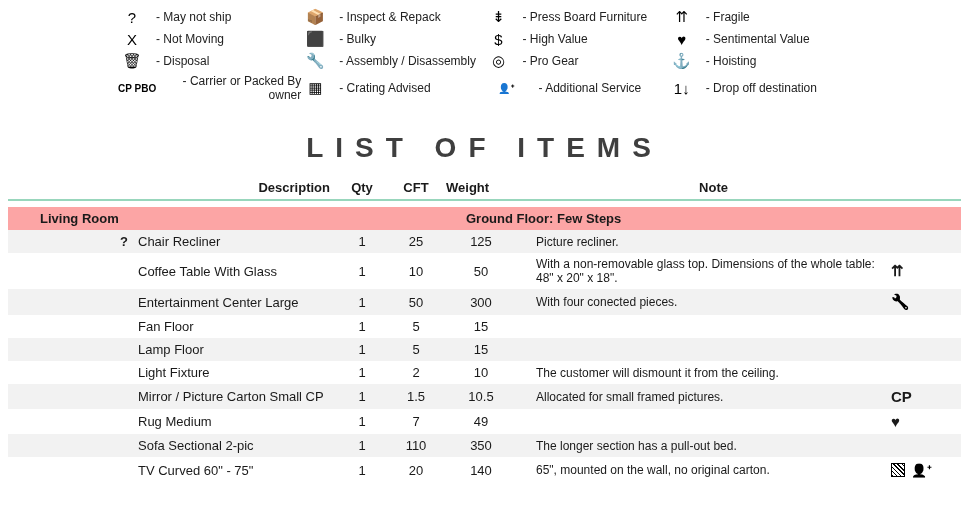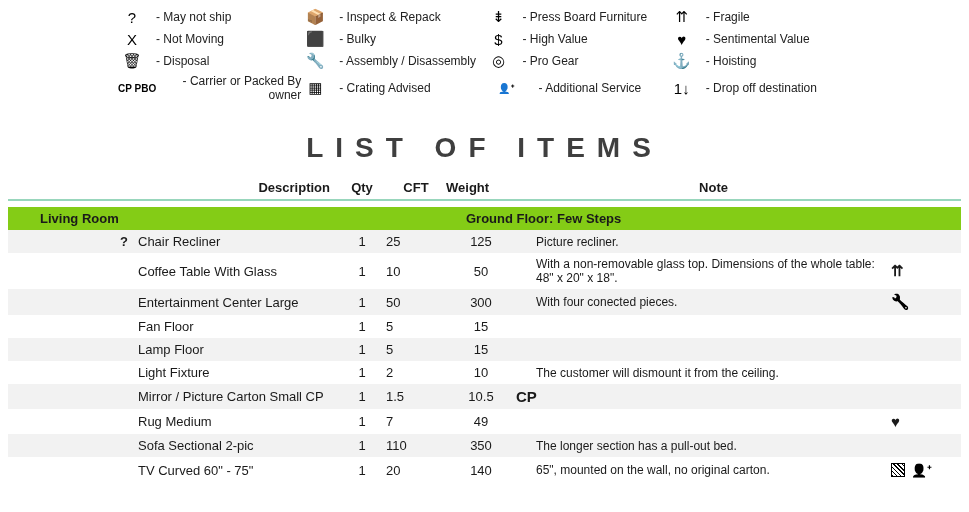--- a/index.html
+++ b/index.html
@@ -55,21 +55,21 @@
       border-bottom: 2px solid #98d6bc;
       margin: 0 8px;
     }
     .col-qty { width: 48px; text-align: center; }
     .col-cft { width: 60px; text-align: center; }
     .col-weight { width: 70px; text-align: left; }
     .col-note { flex: 1; padding-left: 20px; }
     .col-icons { width: 60px; text-align: left; }
     .room-row {
       display: flex;
-      background: #84cc16;
+      background: #fca5a5;
       font-weight: 700;
       font-size: 13px;
       padding: 4px 10px;
       margin: 6px 8px 0 8px;
     }
     .room-name { width: 428px; padding-left: 22px; }
     .room-note { flex: 1; padding-left: 20px; }
     .item-row {
       display: flex;
       align-items: center;
@@ -80,21 +80,21 @@
     }
     .item-row.alt { background: #f2f2f2; }
     .item-prefix {
       width: 120px;
       text-align: right;
       padding-right: 10px;
       font-weight: 600;
     }
     .item-desc { width: 200px; font-weight: 500; }
     .item-qty { width: 48px; text-align: center; }
-    .item-cft { width: 60px; }
+    .item-cft { width: 60px; text-align: center; }
     .item-weight { width: 70px; text-align: center; }
     .item-note { flex: 1; padding-left: 20px; font-size: 12px; }
     .item-icons { width: 60px; display: flex; gap: 6px; align-items: center; font-size: 15px; font-weight: 700;}
     .icon-wrench::before { content: "🔧"; filter: grayscale(1) brightness(0); }
     .icon-fragile::before { content: "⇈"; font-weight:700; }
     .icon-heart::before { content: "♥"; }
     .icon-crate {
       display:inline-block; width:14px; height:14px; border:1.5px solid #000;
       background: repeating-linear-gradient(45deg,#000 0,#000 1px,#fff 1px,#fff 3px);
     }
@@ -247,20 +247,21 @@
       <div class="item-weight">10</div>
       <div class="item-note">The customer will dismount it from the ceiling.</div>
       <div class="item-icons"></div>
     </div>
     <div class="item-row alt">
       <div class="item-prefix"></div>
       <div class="item-desc">Mirror / Picture Carton Small CP</div>
       <div class="item-qty">1</div>
       <div class="item-cft">1.5</div>
       <div class="item-weight">10.5</div>
+      <div class="item-note">Allocated for small framed pictures.</div>
       <div class="item-icons">
         <span style="font-weight: 700;">CP</span>
       </div>
     </div>
     <div class="item-row">
       <div class="item-prefix"></div>
       <div class="item-desc">Rug Medium</div>
       <div class="item-qty">1</div>
       <div class="item-cft">7</div>
       <div class="item-weight">49</div>

